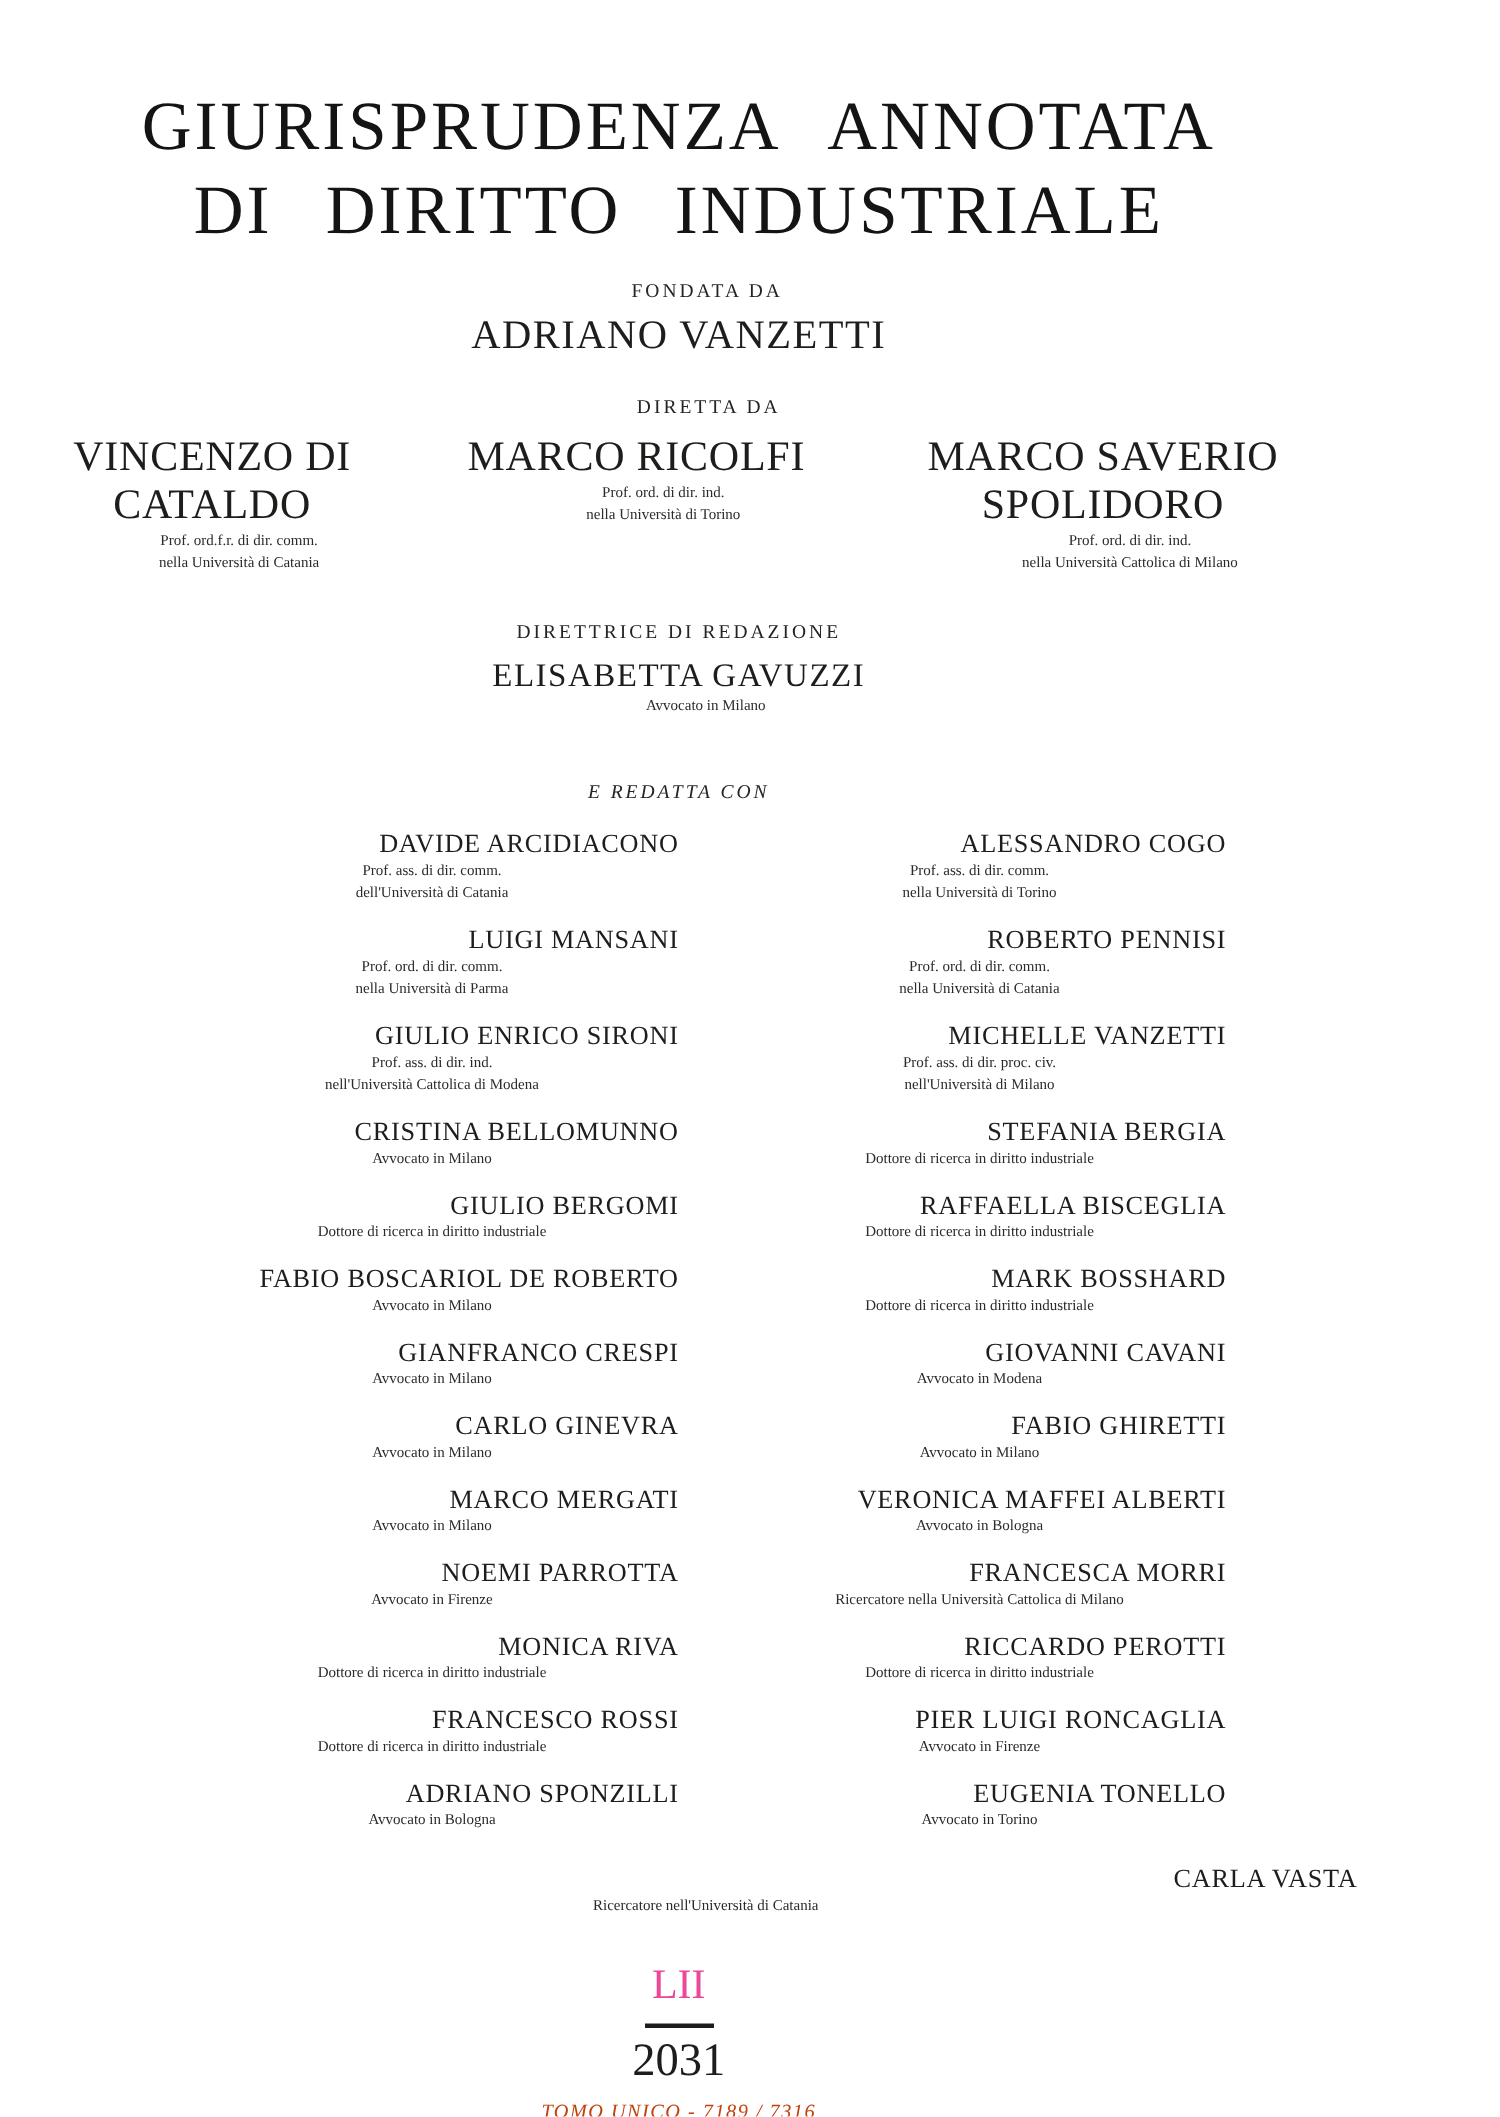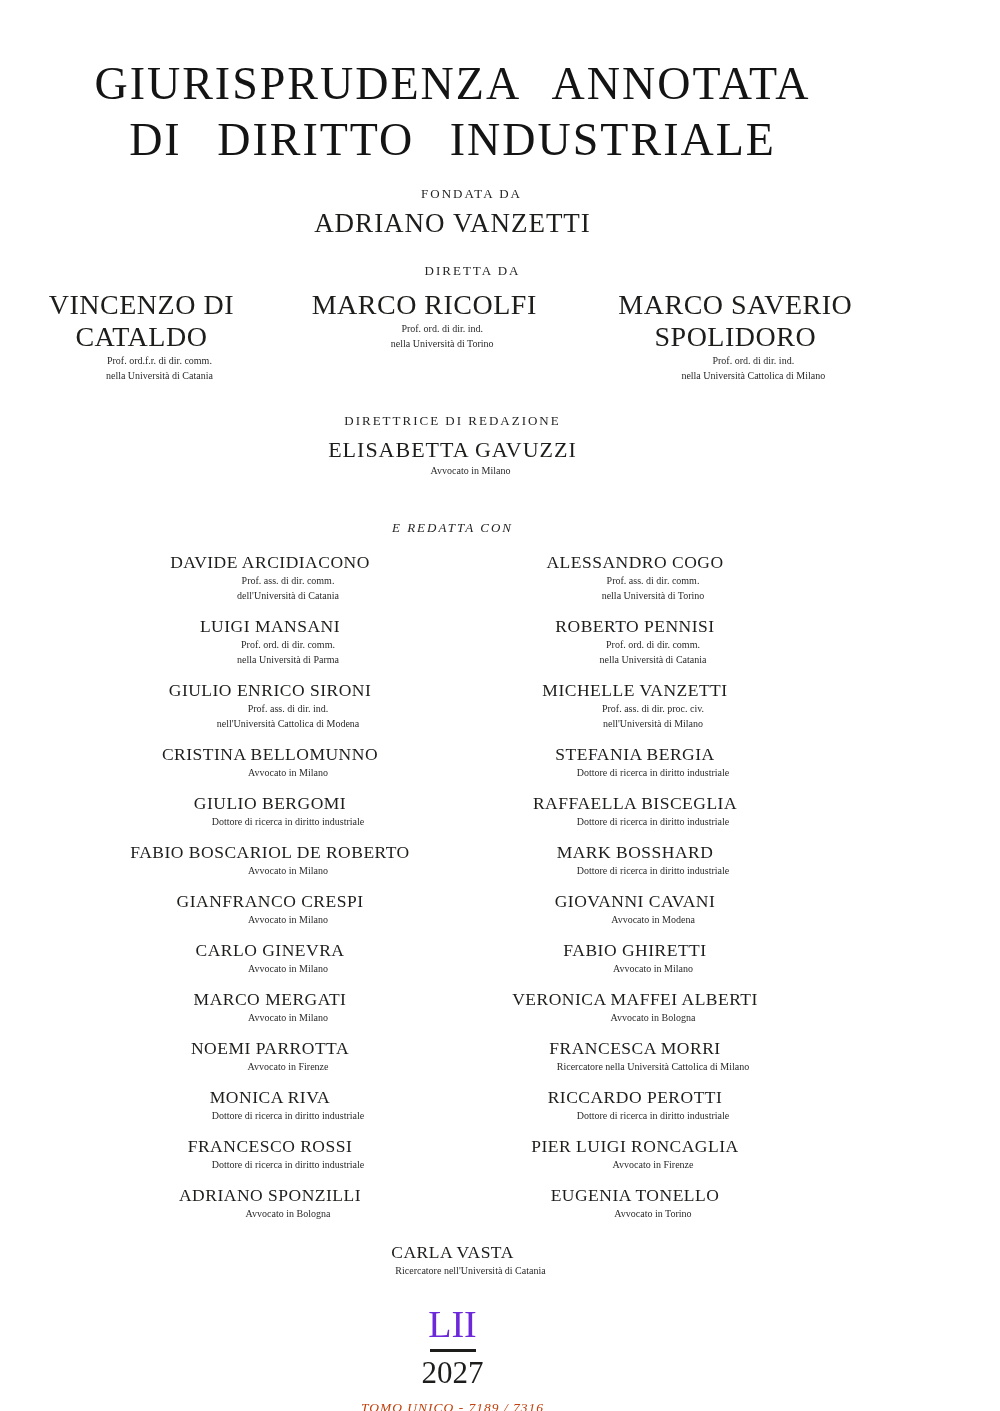--- a/index.html
+++ b/index.html
@@ -69,28 +69,29 @@
     row-gap:0;
     align-items:start;
   }
   .editor{
     margin-bottom:13px;
   }
   .e-name{
     font-size:17.5px;
     letter-spacing:0.5px;
     line-height:21px;
+    text-align:right;
   }
   .final-editor{margin-top:8px;}
   
   .volume{margin-top:26px;}
   .roman{
-    font-size:38px;
+    font-size:28px;
     line-height:40px;
-    color:#6d28d9;
+    color:#ec4899;
   }
   .vol-rule{
     width:46px;height:3px;
     background:#1d1d1b;
     margin:5px auto 4px;
   }
   .year{
     font-size:31px;
     line-height:34px;
   }
@@ -269,21 +270,21 @@
     </div>
 
   <div class="editor final-editor">
     <div class="e-name">CARLA VASTA</div>
     <div class="sub">Ricercatore nell'Università di Catania</div>
   </div>
 
   <div class="volume">
     <div class="roman">LII</div>
     <div class="vol-rule"></div>
-    <div class="year">2027</div>
+    <div class="year">2031</div>
     <div class="tomo">TOMO UNICO - 7189 / 7316</div>
   </div>
 
   <div class="publisher">
     <span style="display:inline-block;line-height:0;">
       <svg width="56" height="56" viewBox="0 0 60 60">
         <rect x="4" y="4" width="52" height="52" rx="7" fill="none" stroke="#232226" stroke-width="5"></rect>
         <path d="M27 16 L27 42 L14 42" fill="none" stroke="#232226" stroke-width="5.5"></path>
         <path d="M34 16 L34 42 L47 42" fill="none" stroke="#232226" stroke-width="5.5"></path>
       </svg>

